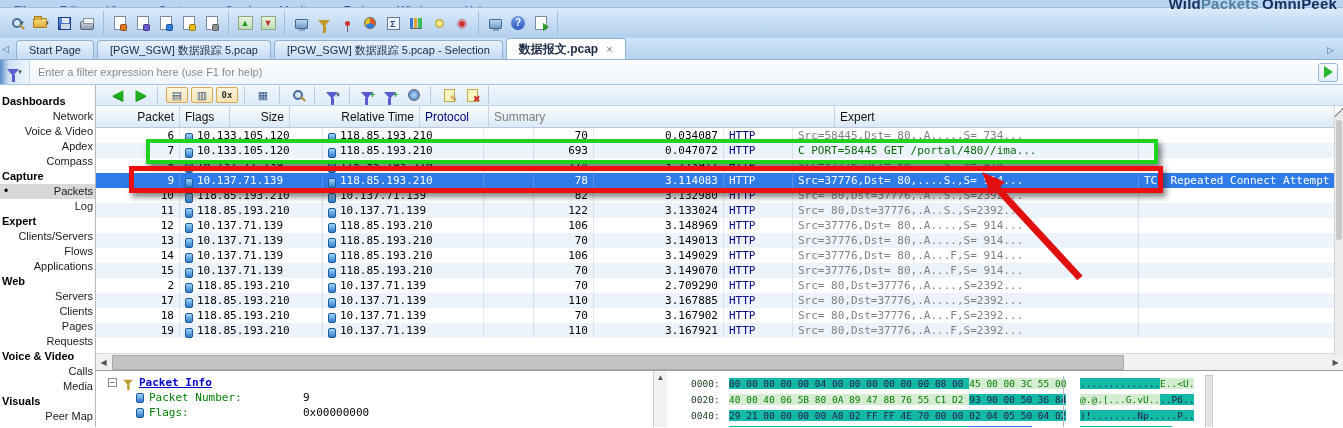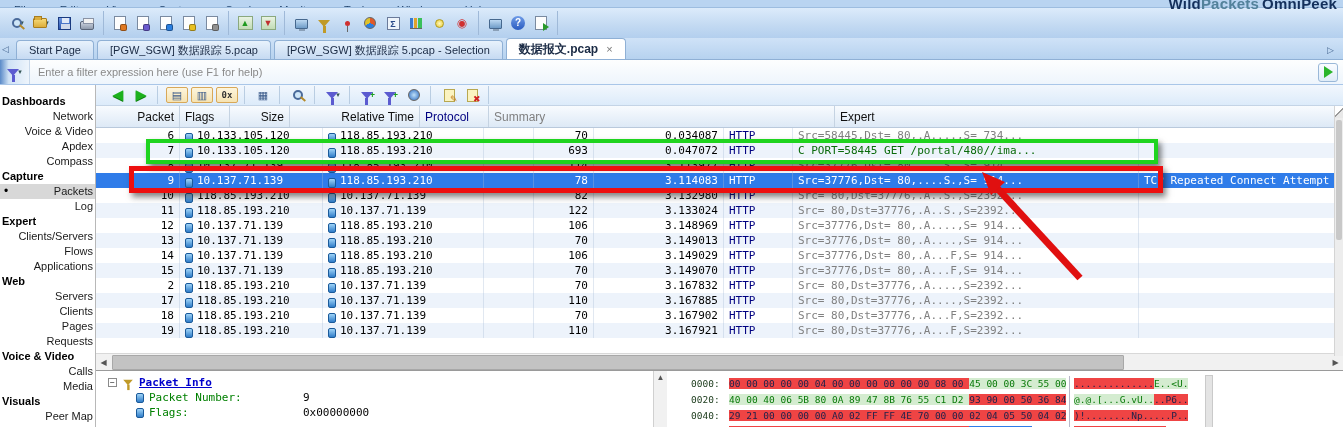--- a/index.html
+++ b/index.html
@@ -119,24 +119,24 @@
   .pkt-info-label{color:#0000cc;font-weight:bold;text-decoration:underline;}
   .tree-field{padding-left:28px;}
   .tf-label{color:#008000;}
   .tf-value{position:absolute;left:207px;color:#000;}
   .tree-vsb{width:14px;background:#f1f1f1;border-left:1px solid #d0d0d0;text-align:center;font-size:8px;color:#555;padding-top:2px;}
 
   .hexpanel{flex:1;font-family:"DejaVu Sans Mono",monospace;font-size:9.5px;padding:5px 0 0 24px;position:relative;background:#fff;}
   .hexrow{height:16px;line-height:15px;white-space:pre;display:flex;}
   .hx-off{color:#1a3a1a;width:38px;}
   .hx-bytes{width:322px;}
-  .hx-plain{background:#ef4444;color:#22224a;}
+  .hx-plain{background:#14b8a6;color:#22224a;}
   .hx-green{background:#d4ecd0;color:#0a7a0a;}
   .hx-sel{background:#2f7ce9;color:#fff;}
-  .hx-ascii{margin-left:18px;border-left:1px solid #b8b8c8;padding-left:4px;}
+  .hx-ascii{margin-left:12px;border-left:1px solid #b8b8c8;padding-left:16px;}
   .hex-vsb{position:absolute;right:130px;top:4px;width:8px;height:56px;background:#e4e4e4;border:1px solid #cacaca;}
 
   
   .vscroll{position:absolute;right:0;top:21px;width:9px;height:250px;background:#ededed;border-left:1px solid #d4d4d4;}
   .vs-thumb{position:absolute;top:14px;left:1px;width:6px;height:120px;background:#c8c8c8;border-radius:2px;}
   .vs-grip{position:absolute;top:0;left:0;width:9px;height:12px;background:linear-gradient(135deg,#fff 45%,#9a9a9a 45% 55%,#e8e8e8 55%);}
 
   
   .anno-green{position:absolute;left:146px;top:139px;width:1012px;height:25px;border:4px solid #1fd41f;box-shadow:3px 4px 6px rgba(30,30,30,.6);z-index:40;pointer-events:none;}
   .anno-red{position:absolute;left:129px;top:166px;width:1034px;height:27px;border:5px solid #ed0f0f;box-shadow:3px 4px 6px rgba(30,30,30,.55);z-index:41;pointer-events:none;}
@@ -576,21 +576,21 @@
             <span class="cell c-source"><span class="host">
                 <span class="host-icon"></span>
                 <span>118.85.193.210</span>
               </span></span>
             <span class="cell c-dest"><span class="host">
                 <span class="host-icon"></span>
                 <span>10.137.71.139</span>
               </span></span>
             <span class="cell c-flags"></span>
             <span class="cell c-size">70</span>
-            <span class="cell c-time">3.167832</span>
+            <span class="cell c-time">2.709290</span>
             <span class="cell c-proto">HTTP</span>
             <span class="cell c-summary">Src=   80,Dst=37776,.A....,S=2392...</span>
             <span class="cell c-expert"></span>
           </div>
           <div class="trow odd">
             <span class="cell c-packet">17</span>
             <span class="cell c-source"><span class="host">
                 <span class="host-icon"></span>
                 <span>118.85.193.210</span>
               </span></span>

